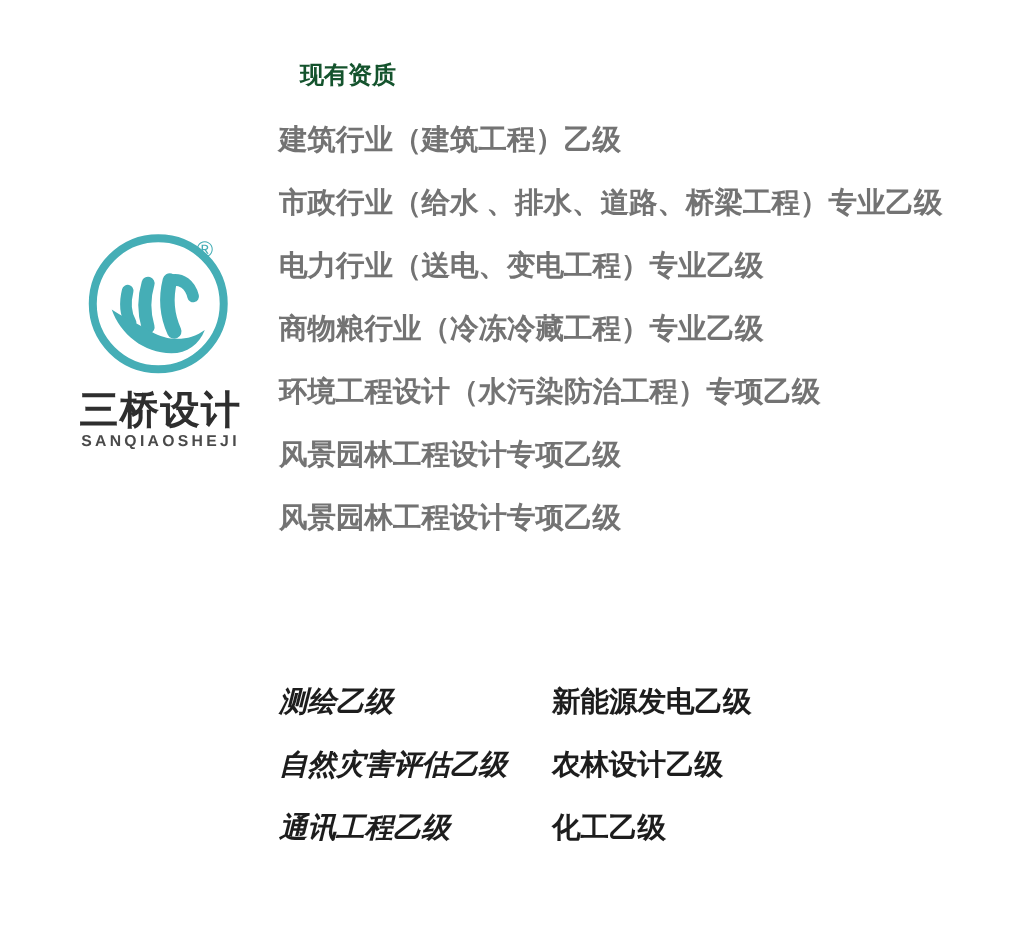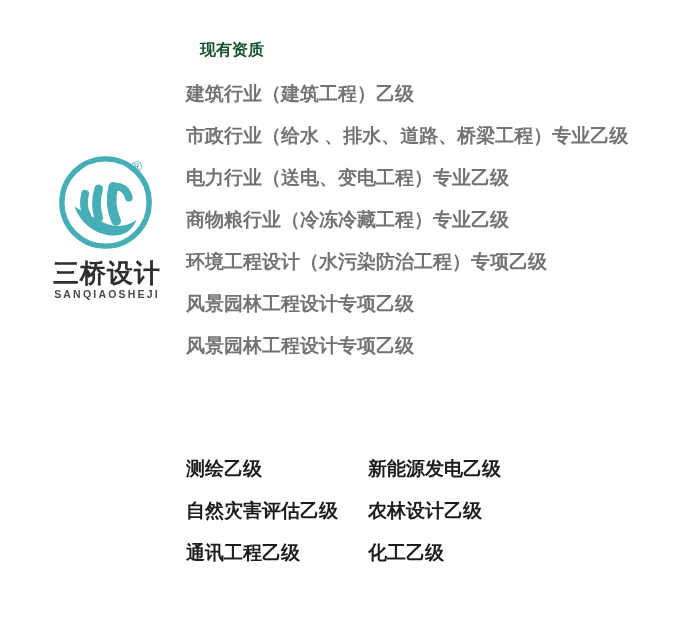--- a/index.html
+++ b/index.html
@@ -38,21 +38,21 @@
     line-height:20px; margin:0 0 22px 0; white-space:nowrap;
   }
 
   
   .grid { position:absolute; left:186px; top:459px; }
   .grid .row { display:flex; margin:0 0 22px 0; }
   .grid .cell {
     font-size:19px; font-weight:600; color:#1d1d1d;
     line-height:20px; white-space:nowrap;
   }
-  .grid .c1 { width:182px; }
+  .grid .c1 { width:182px;font-style:italic; }
 </style>
 </head>
 <body>
 
 <div class="page">
 
   <div>
     <svg class="logo-svg" viewBox="0 0 100 100" aria-hidden="true">
       <circle cx="50" cy="50" r="45" fill="none" stroke="#45aeb6" stroke-width="5.5"></circle>
       <g fill="none" stroke="#45aeb6" stroke-linecap="round">

